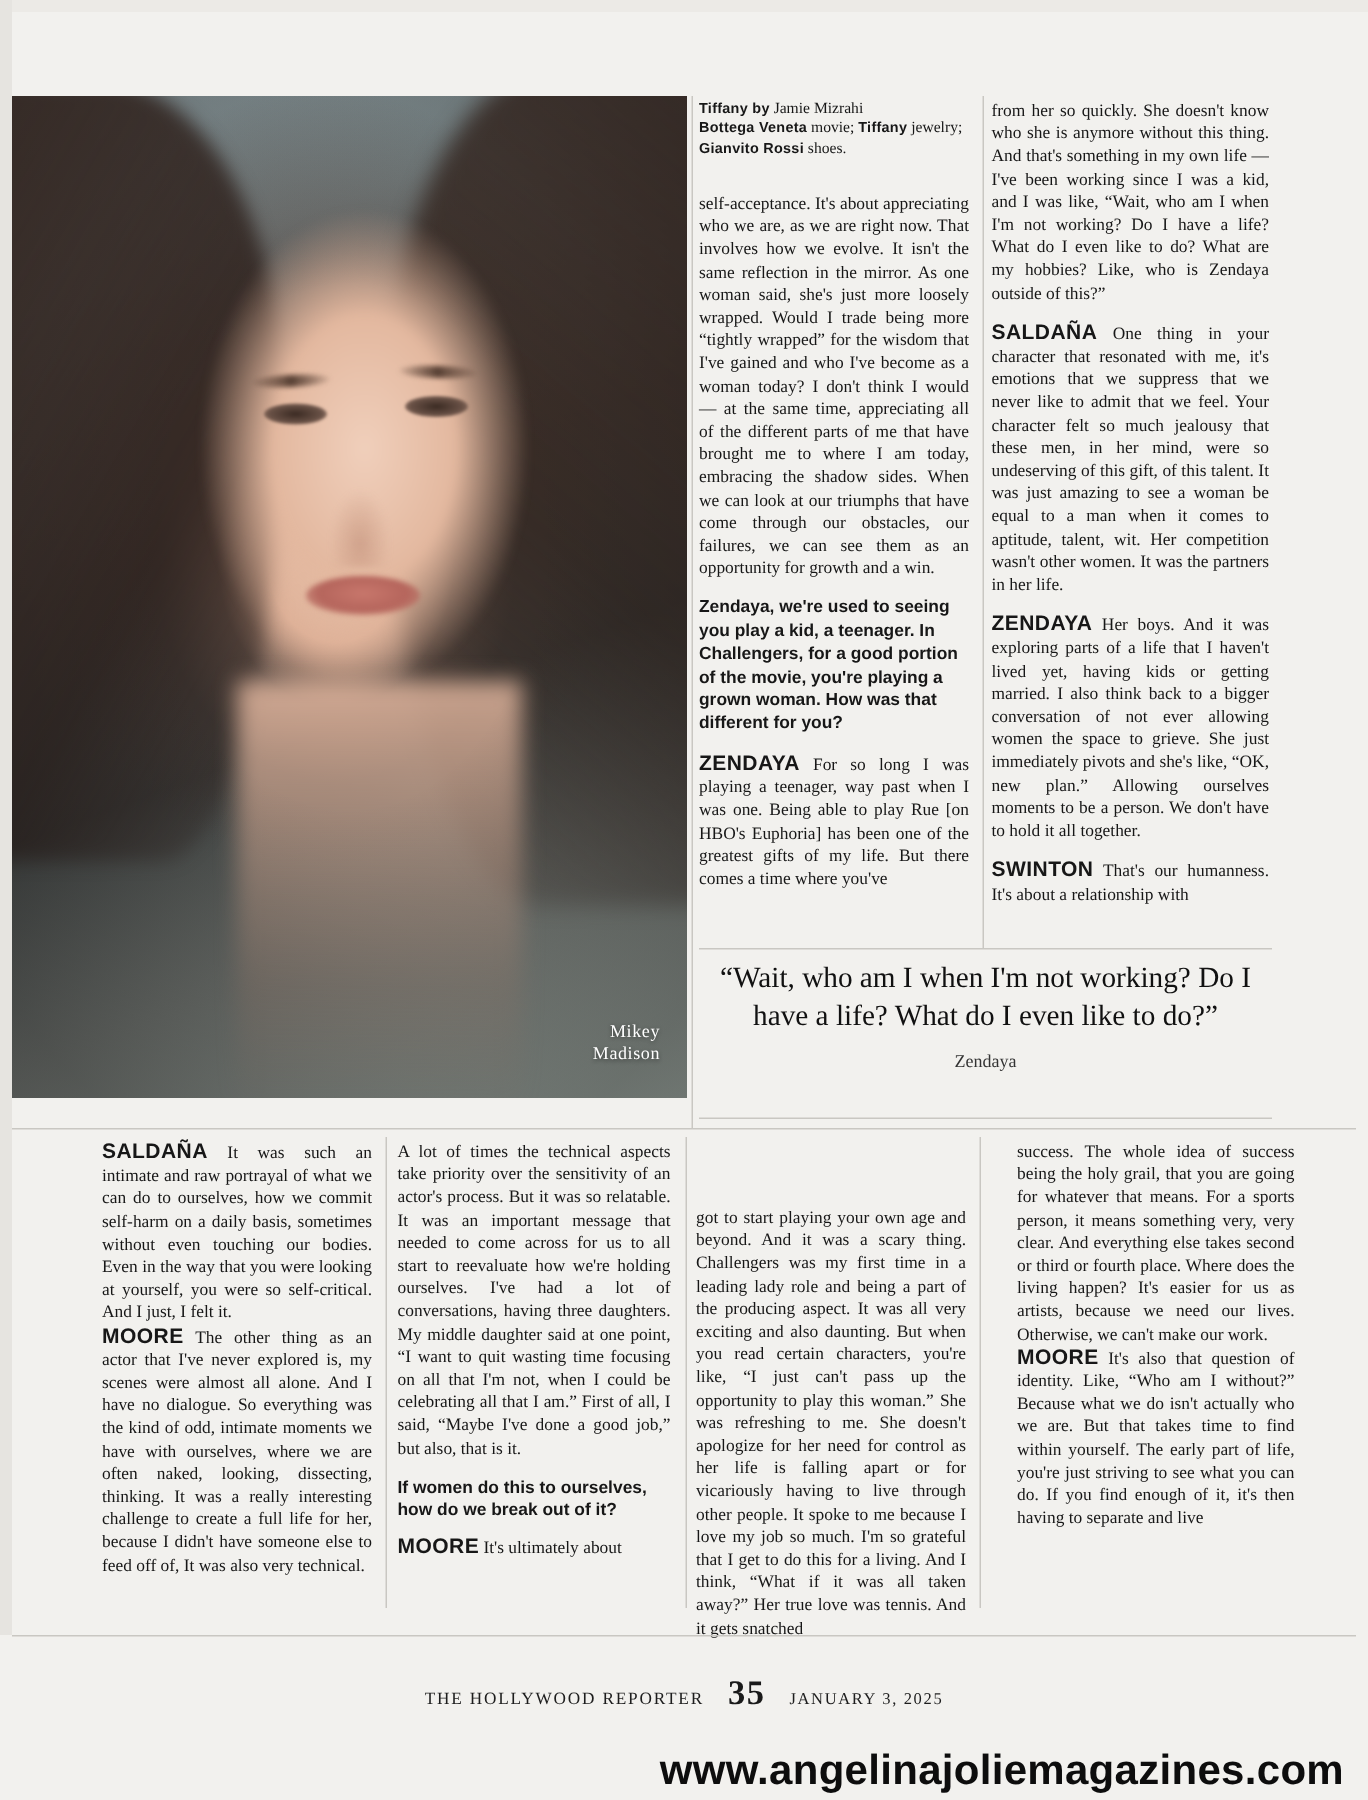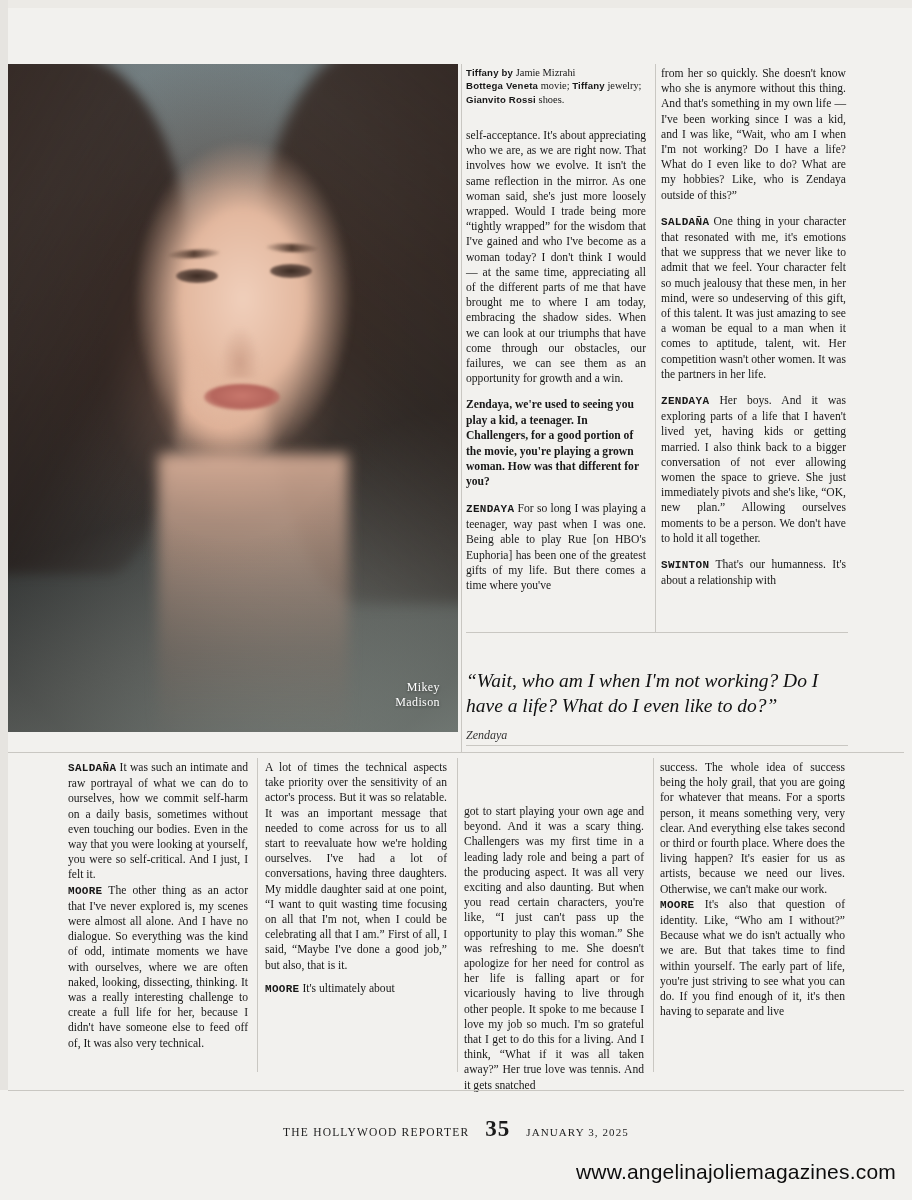--- a/index.html
+++ b/index.html
@@ -118,22 +118,22 @@
   .col {
     position: absolute;
     font-size: 11.6px;
     line-height: 15.2px;
     text-align: justify;
     color: #171717;
   }
   .col p { margin: 0 0 0 0; }
   .col p + p { margin-top: 0px; }
   .speaker {
-    font-family: Liberation Mono, monospace;
-    font-size: 11px;
+    font-family: Liberation Sans, sans-serif;
+    font-size: 14px;
     font-weight: 700;
     letter-spacing: 0.3px;
     text-transform: uppercase;
   }
   .q {
     font-family: "Liberation Sans", sans-serif;
     font-weight: 700;
     font-size: 11.6px;
     line-height: 15.4px;
     text-align: left;
@@ -142,24 +142,23 @@
     font-size: 10.4px;
     line-height: 13.4px;
     text-align: left;
   }
   .credits b { font-family: "Liberation Sans", sans-serif; font-weight:700; font-size: 9.6px; letter-spacing:.2px;}
 
   
   .pull {
     position: absolute;
     left: 466px;
-    top: 668px;
+    top: 640px;
     width: 382px;
-    text-align: left;
-    font-style: italic;
+    text-align: center;
   }
   .pull .quote {
     font-family: "Liberation Serif", serif;
     font-size: 19.5px;
     line-height: 25px;
     color: #111;
   }
   .pull .attrib {
     margin-top: 10px;
     font-size: 12px;
@@ -192,25 +191,26 @@
   }
   .footer .date {
     font-size: 11px;
     letter-spacing: 1.1px;
     text-transform: uppercase;
     color: #1d1d1d;
   }
   .watermark {
     position: absolute;
     right: 16px;
-    bottom: 16px;
+    bottom: 4px;
     font-family: "Liberation Sans", sans-serif;
-    font-size: 21px;
+    font-size: 28px;
     color: #0d0d0d;
     letter-spacing: 0.2px;
+    font-weight: bold;
   }
   .edge-l { position:absolute; left:0; top:0; width:8px; height:1090px; background:#e6e4e0;}
   .edge-t { position:absolute; left:0; top:0; width:912px; height:8px; background:#eceae6;}
 </style>
 </head>
 <body>
 
 <div class="page">
 
   <div class="edge-t"></div>
@@ -248,21 +248,21 @@
       <div>
         <b>Bottega Veneta</b><span> movie; </span><b>Tiffany</b><span> jewelry;</span>
       </div>
       <div>
         <b>Gianvito Rossi</b><span> shoes.</span>
       </div>
     </div>
 
     <div class="col" style="left:466px; top:128px; width:180px;">
       <p>self-acceptance. It's about appreciating who we are, as we are right now. That involves how we evolve. It isn't the same reflection in the mirror. As one woman said, she's just more loosely wrapped. Would I trade being more “tightly wrapped” for the wisdom that I've gained and who I've become as a woman today? I don't think I would — at the same time, appreciating all of the different parts of me that have brought me to where I am today, embracing the shadow sides. When we can look at our triumphs that have come through our obstacles, our failures, we can see them as an opportunity for growth and a win.</p>
-      <p class="q" style="margin-top:11px;font-family:Liberation Serif, serif;">Zendaya, we're used to seeing you play a kid, a teenager. In Challengers, for a good portion of the movie, you're playing a grown woman. How was that different for you?</p>
+      <p class="q" style="margin-top:11px;">Zendaya, we're used to seeing you play a kid, a teenager. In Challengers, for a good portion of the movie, you're playing a grown woman. How was that different for you?</p>
       <p style="margin-top:11px;"><span class="speaker">ZENDAYA</span><span> For so long I was playing a teenager, way past when I was one. Being able to play Rue [on HBO's Euphoria] has been one of the greatest gifts of my life. But there comes a time where you've</span></p>
     </div>
 
     <div class="col" style="left:661px; top:66px; width:185px;">
       <p>from her so quickly. She doesn't know who she is anymore without this thing. And that's something in my own life — I've been working since I was a kid, and I was like, “Wait, who am I when I'm not working? Do I have a life? What do I even like to do? What are my hobbies? Like, who is Zendaya outside of this?”</p>
       <p style="margin-top:11px;"><span class="speaker">SALDAÑA</span><span> One thing in your character that resonated with me, it's emotions that we suppress that we never like to admit that we feel. Your character felt so much jealousy that these men, in her mind, were so undeserving of this gift, of this talent. It was just amazing to see a woman be equal to a man when it comes to aptitude, talent, wit. Her competition wasn't other women. It was the partners in her life.</span></p>
       <p style="margin-top:11px;"><span class="speaker">ZENDAYA</span><span> Her boys. And it was exploring parts of a life that I haven't lived yet, having kids or getting married. I also think back to a bigger conversation of not ever allowing women the space to grieve. She just immediately pivots and she's like, “OK, new plan.” Allowing ourselves moments to be a person. We don't have to hold it all together.</span></p>
       <p style="margin-top:11px;"><span class="speaker">SWINTON</span><span> That's our humanness. It's about a relationship with</span></p>
     </div>
 
@@ -280,28 +280,29 @@
   <div class="vrule" style="left:457px; top:758px; height:314px;"></div>
   <div class="vrule" style="left:653px; top:758px; height:314px;"></div>
 
   <div class="col" style="left:68px; top:760px; width:180px;">
     <p><span class="speaker">SALDAÑA</span><span> It was such an intimate and raw portrayal of what we can do to ourselves, how we commit self-harm on a daily basis, sometimes without even touching our bodies. Even in the way that you were looking at yourself, you were so self-critical. And I just, I felt it.</span></p>
     <p style="margin-top:0;"><span class="speaker">MOORE</span><span> The other thing as an actor that I've never explored is, my scenes were almost all alone. And I have no dialogue. So everything was the kind of odd, intimate moments we have with ourselves, where we are often naked, looking, dissecting, thinking. It was a really interesting challenge to create a full life for her, because I didn't have someone else to feed off of, It was also very technical.</span></p>
   </div>
 
   <div class="col" style="left:265px; top:760px; width:182px;">
     <p>A lot of times the technical aspects take priority over the sensitivity of an actor's process. But it was so relatable. It was an important message that needed to come across for us to all start to reevaluate how we're holding ourselves. I've had a lot of conversations, having three daughters. My middle daughter said at one point, “I want to quit wasting time focusing on all that I'm not, when I could be celebrating all that I am.” First of all, I said, “Maybe I've done a good job,” but also, that is it.</p>
+    <p class="q" style="margin-top:11px;">If women do this to ourselves, how do we break out of it?</p>
     <p style="margin-top:8px;"><span class="speaker">MOORE</span><span> It's ultimately about</span></p>
   </div>
 
   <div class="col" style="left:464px; top:760px; width:180px;margin-top:44px;">
     <p>got to start playing your own age and beyond. And it was a scary thing. Challengers was my first time in a leading lady role and being a part of the producing aspect. It was all very exciting and also daunting. But when you read certain characters, you're like, “I just can't pass up the opportunity to play this woman.” She was refreshing to me. She doesn't apologize for her need for control as her life is falling apart or for vicariously having to live through other people. It spoke to me because I love my job so much. I'm so grateful that I get to do this for a living. And I think, “What if it was all taken away?” Her true love was tennis. And it gets snatched</p>
   </div>
 
-  <div class="col" style="left:660px; top:760px; width:185px;">
+  <div class="col" style="left:678px; top:760px; width:185px;">
     <p>success. The whole idea of success being the holy grail, that you are going for whatever that means. For a sports person, it means something very, very clear. And everything else takes second or third or fourth place. Where does the living happen? It's easier for us as artists, because we need our lives. Otherwise, we can't make our work.</p>
     <p style="margin-top:0;"><span class="speaker">MOORE</span><span> It's also that question of identity. Like, “Who am I without?” Because what we do isn't actually who we are. But that takes time to find within yourself. The early part of life, you're just striving to see what you can do. If you find enough of it, it's then having to separate and live</span></p>
   </div>
 
   <div class="hrule" style="left:8px; top:1090px; width:896px;"></div>
 
   <div class="footer">
     <div class="inner">
       <span class="mast">The Hollywood Reporter</span>
       <span class="pageno">35</span>

